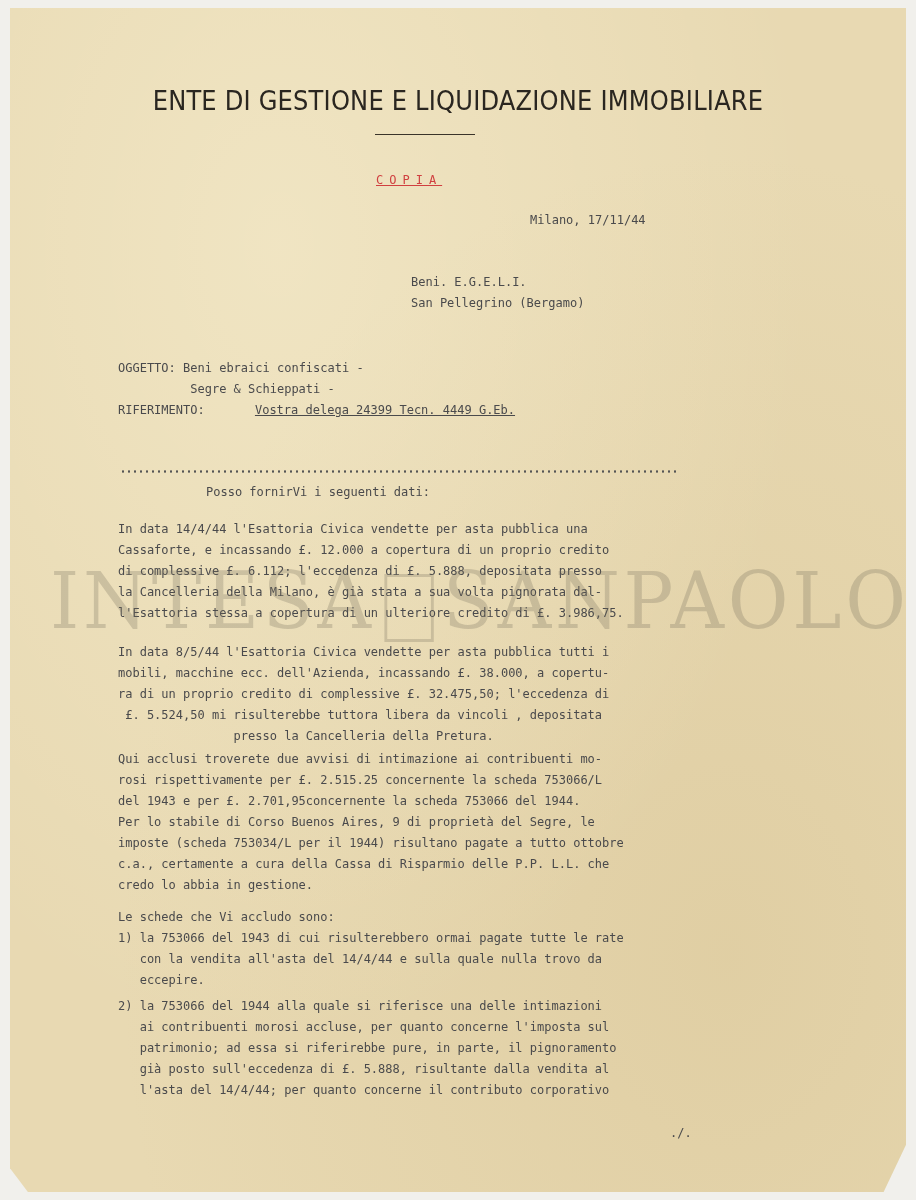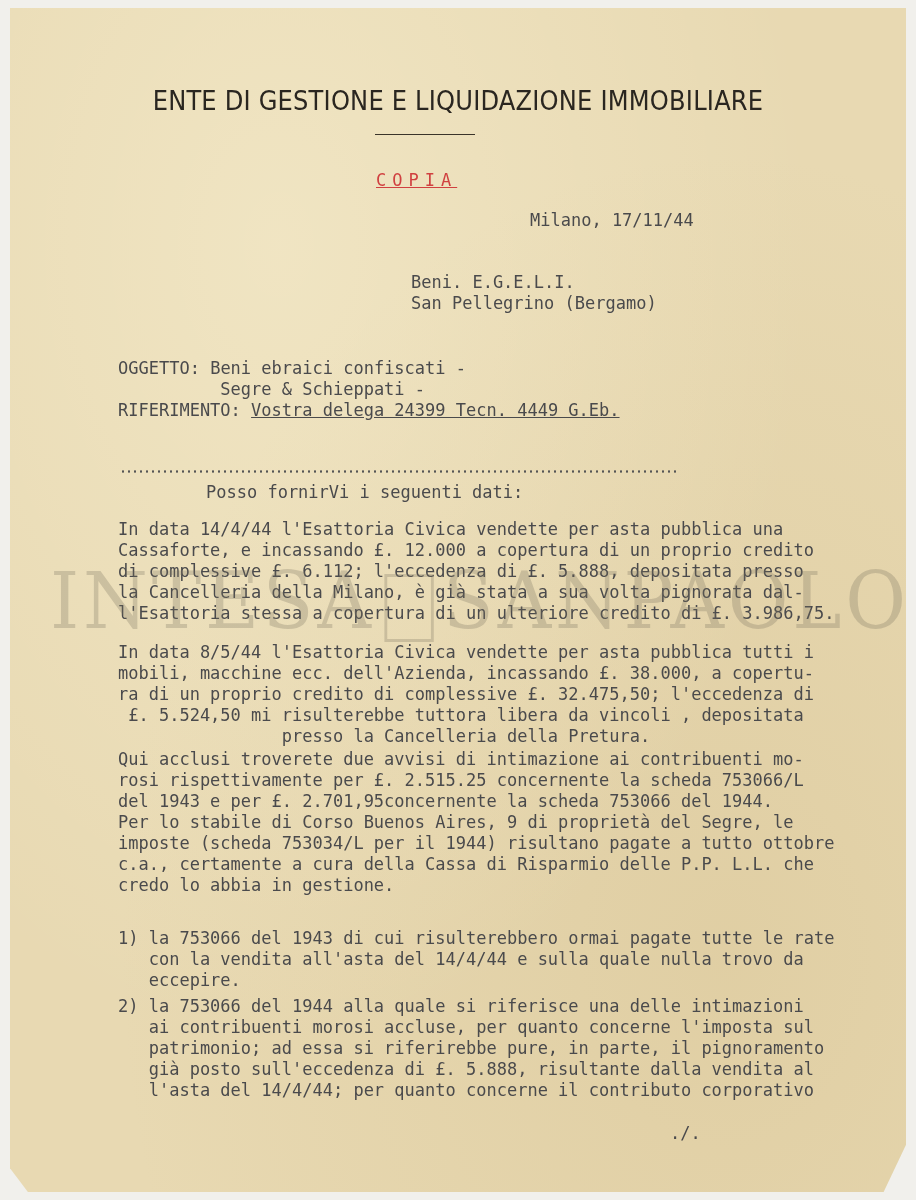--- a/index.html
+++ b/index.html
@@ -31,37 +31,37 @@
     }
     .rule {
       position: absolute;
       left: 365px; top: 126px;
       width: 100px; height: 1px;
       background: #3a342a;
     }
     .tw {
       position: absolute;
       font-family: "DejaVu Sans Mono", monospace;
-      font-size: 17px;
+      font-size: 12px;
       line-height: 21px;
       color: #4a4a4c;
       white-space: pre;
       transform-origin: left top;
     }
     .copia {
       left: 366px; top: 162px;
       color: #d04040;
       text-decoration: underline;
       letter-spacing: 6px;
     }
     .sender { left: 108px; top: 185px; }
     .date { left: 520px; top: 202px; }
     .recipient { left: 401px; top: 264px; }
     .subject { left: 108px; top: 350px; }
-    .ref-underline { text-decoration: underline; }
+    .ref-underline { text-decoration: underline; margin-left: 43px; }
     .dots {
       position: absolute;
       left: 110px; top: 462px;
       width: 560px; height: 3px;
       background-image: radial-gradient(circle, #555 1px, transparent 1.3px);
       background-size: 6px 3px;
     }
     .intro { left: 196px; top: 474px; }
     .para { left: 108px; }
     .p1 { top: 511px; }
@@ -128,20 +128,21 @@
 <span>presso la Cancelleria della Pretura.</span></div>
 
   <div class="tw para p3"><span>Qui acclusi troverete due avvisi di intimazione ai contribuenti mo-</span>
 <span>rosi rispettivamente per £. 2.515.25 concernente la scheda 753066/L</span>
 <span>del 1943 e per £. 2.701,95concernente la scheda 753066 del 1944.</span>
 <span>Per lo stabile di Corso Buenos Aires, 9 di proprietà del Segre, le</span>
 <span>imposte (scheda 753034/L per il 1944) risultano pagate a tutto ottobre</span>
 <span>c.a., certamente a cura della Cassa di Risparmio delle P.P. L.L. che</span>
 <span>credo lo abbia in gestione.</span></div>
 
+  <div class="tw para p4">Le schede che Vi accludo sono:</div>
 
   <div class="tw para" style="top:920px"><span>1) la 753066 del 1943 di cui risulterebbero ormai pagate tutte le rate</span>
 <span>   con la vendita all'asta del 14/4/44 e sulla quale nulla trovo da</span>
 <span>   eccepire.</span></div>
 
   <div class="tw para p6"><span>2) la 753066 del 1944 alla quale si riferisce una delle intimazioni</span>
 <span>   ai contribuenti morosi accluse, per quanto concerne l'imposta sul</span>
 <span>   patrimonio; ad essa si riferirebbe pure, in parte, il pignoramento</span>
 <span>   già posto sull'eccedenza di £. 5.888, risultante dalla vendita al</span>
 <span>   l'asta del 14/4/44; per quanto concerne il contributo corporativo</span></div>

